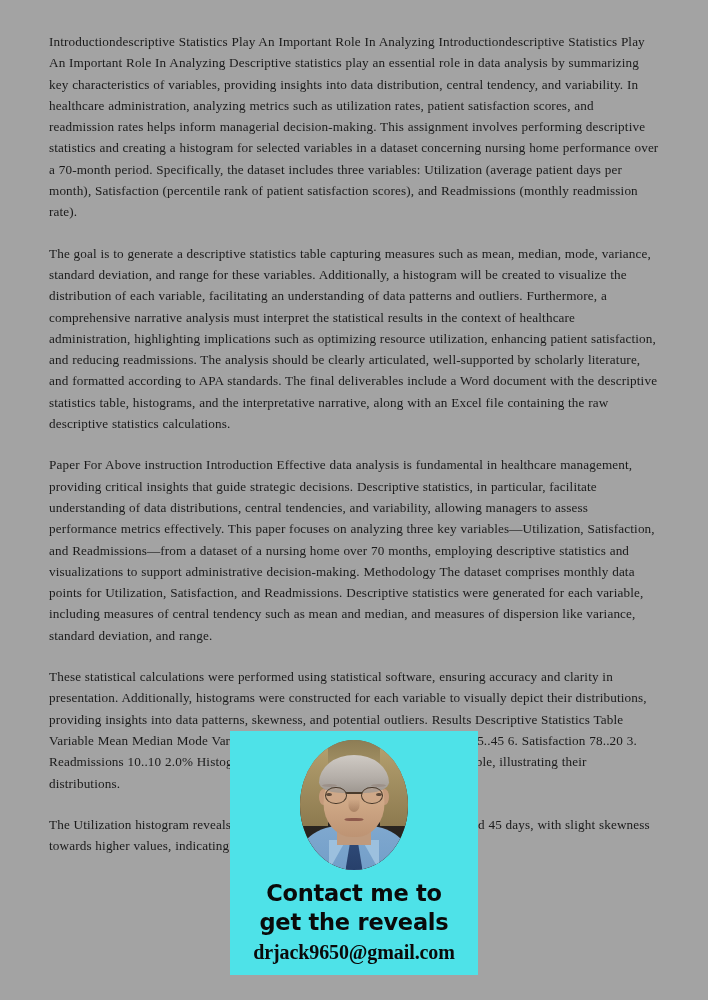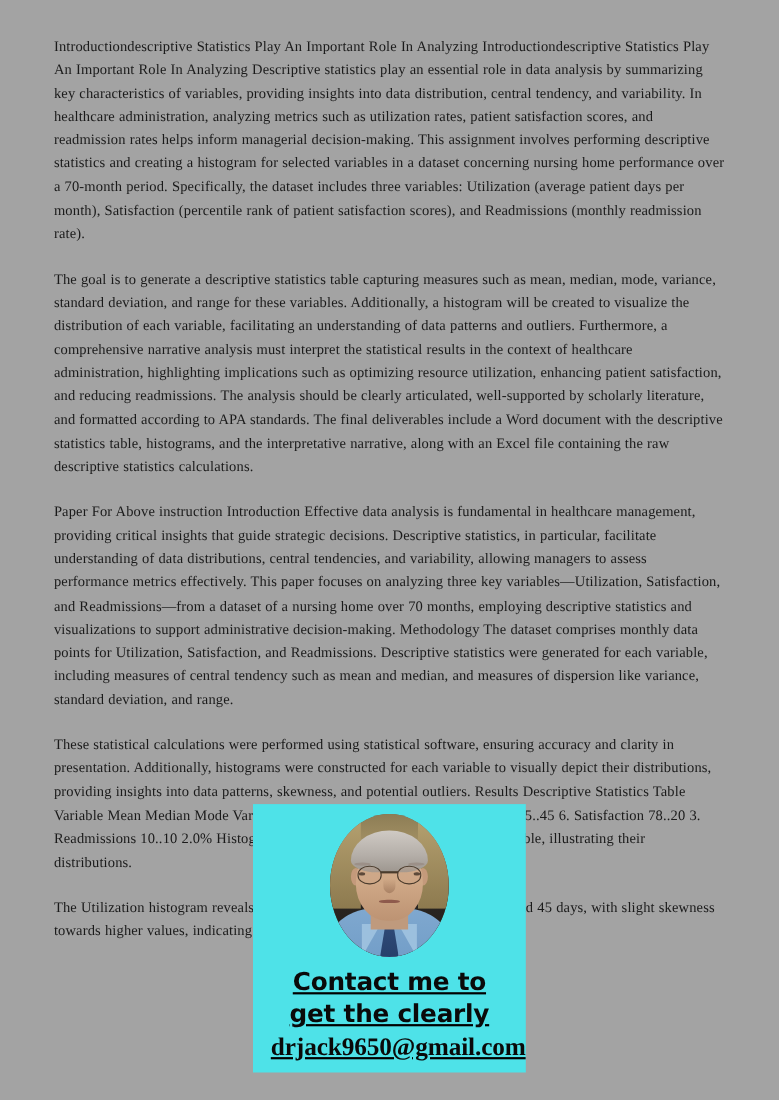--- a/index.html
+++ b/index.html
@@ -47,21 +47,20 @@
     position: absolute;
     left: 230px;
     top: 731px;
     width: 248px;
     height: 244px;
     background: #4ee2e8;
     overflow: hidden;
     display: flex;
     flex-direction: column;
     align-items: center;
-    text-decoration: underline;
   }
 
   .portrait-wrap {
     position: relative;
     width: 108px;
     height: 130px;
     margin-top: 9px;
     border-radius: 50% / 50%;
     overflow: hidden;
     background: #6d6553;
@@ -238,25 +237,24 @@
     font-family: "DejaVu Sans", "Liberation Sans", sans-serif;
     font-weight: 700;
     font-size: 22.5px;
     line-height: 29px;
     letter-spacing: -0.01em;
   }
   .ov-head-1 { margin-top: 9px; }
   .ov-email {
     font-family: "Liberation Serif", "DejaVu Serif", serif;
     font-weight: 700;
-    font-size: 23px;
+    font-size: 20px;
     line-height: 30px;
     margin-top: 0;
     letter-spacing: -0.005em;
-    text-align: right;
   }
 </style>
 </head>
 <body>
 
 <div class="page">
 
   <div class="doc-body">
     <p class="para">Introductiondescriptive Statistics Play An Important Role In Analyzing Introductiondescriptive Statistics Play An Important Role In Analyzing Descriptive statistics play an essential role in data analysis by summarizing key characteristics of variables, providing insights into data distribution, central tendency, and variability. In healthcare administration, analyzing metrics such as utilization rates, patient satisfaction scores, and readmission rates helps inform managerial decision-making. This assignment involves performing descriptive statistics and creating a histogram for selected variables in a dataset concerning nursing home performance over a 70-month period. Specifically, the dataset includes three variables: Utilization (average patient days per month), Satisfaction (percentile rank of patient satisfaction scores), and Readmissions (monthly readmission rate).</p>
     <p class="para">The goal is to generate a descriptive statistics table capturing measures such as mean, median, mode, variance, standard deviation, and range for these variables. Additionally, a histogram will be created to visualize the distribution of each variable, facilitating an understanding of data patterns and outliers. Furthermore, a comprehensive narrative analysis must interpret the statistical results in the context of healthcare administration, highlighting implications such as optimizing resource utilization, enhancing patient satisfaction, and reducing readmissions. The analysis should be clearly articulated, well-supported by scholarly literature, and formatted according to APA standards. The final deliverables include a Word document with the descriptive statistics table, histograms, and the interpretative narrative, along with an Excel file containing the raw descriptive statistics calculations.</p>
@@ -285,18 +283,18 @@
       <div class="pt-glasses">
         <div class="pt-lens l"></div>
         <div class="pt-bridge"></div>
         <div class="pt-lens r"></div>
       </div>
       <div class="pt-nose"></div>
       <div class="pt-mouth"></div>
     </div>
 
     <div class="overlay-line ov-head-1">Contact me to</div>
-    <div class="overlay-line ov-head-2">get the clearly</div>
+    <div class="overlay-line ov-head-2">get the reveals</div>
     <div class="overlay-line ov-email">drjack9650@gmail.com</div>
 
   </div>
 
 </div>
 
 </body></html>

